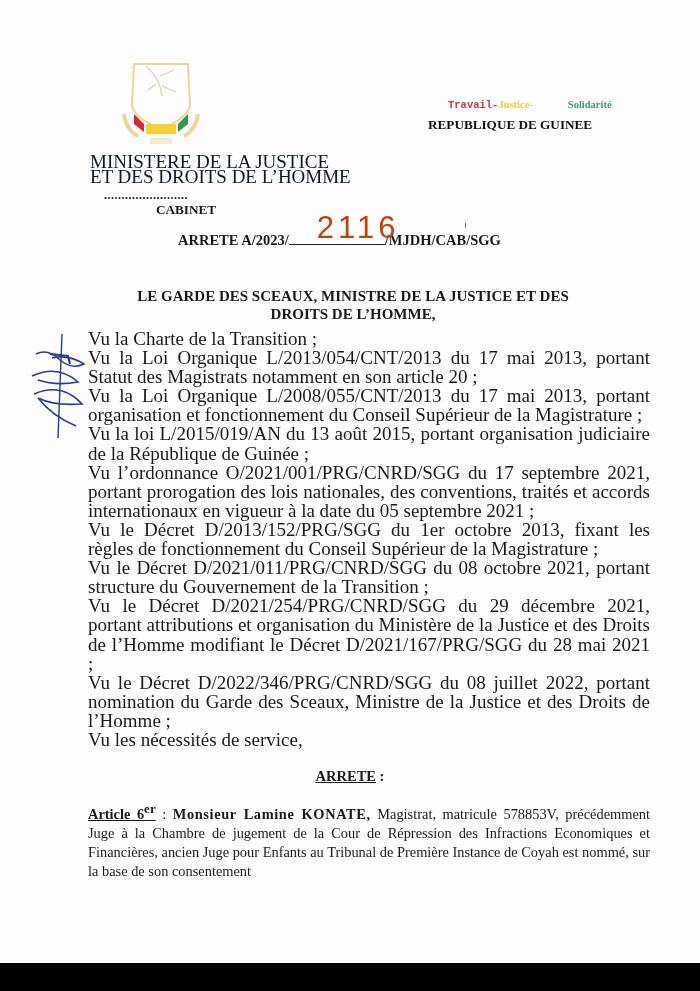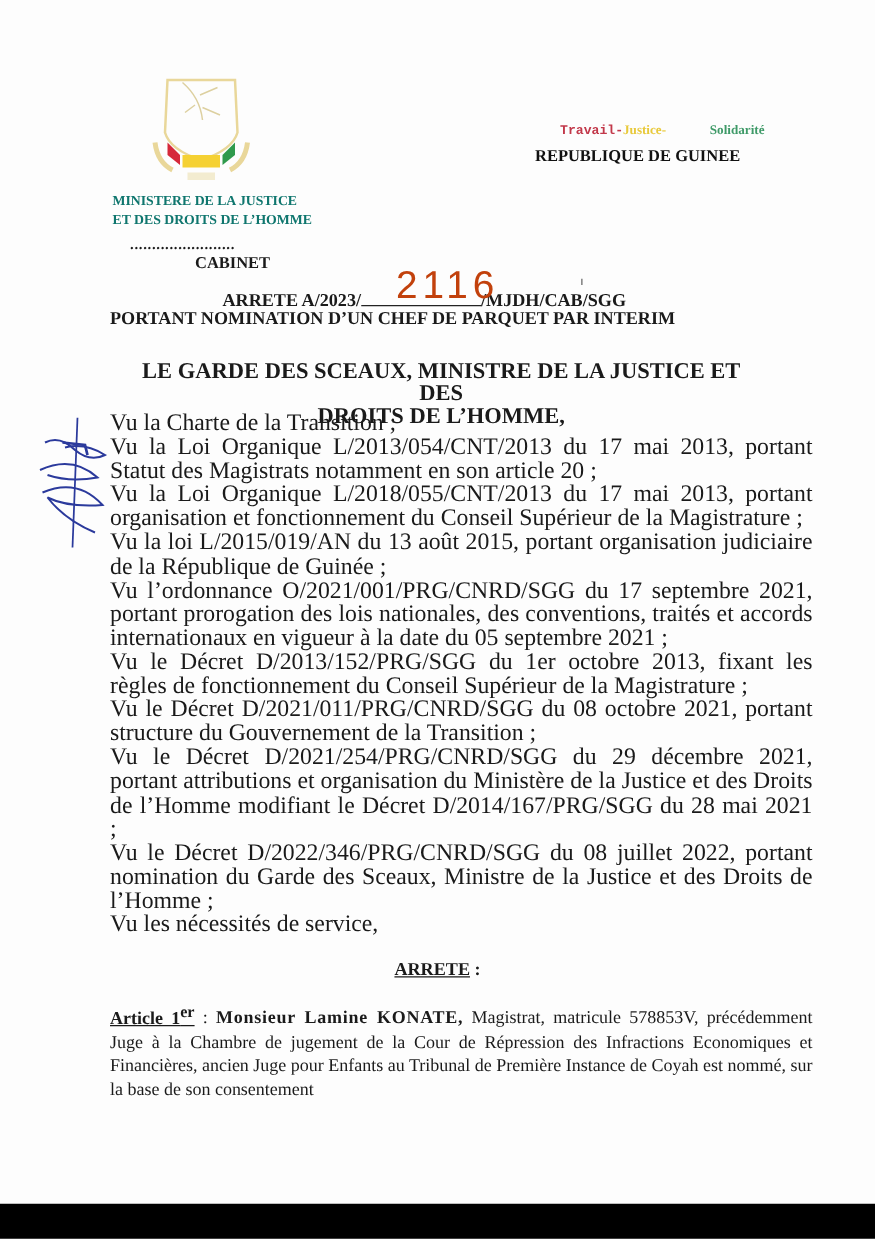--- a/index.html
+++ b/index.html
@@ -7,22 +7,22 @@
       width: 700px; height: 991px; background: #000;
       font-family: "Liberation Serif", "DejaVu Serif", serif;
       color: #1a1a1a; overflow: hidden; position: relative;
     }
     .page {
       position: absolute; left: 0; top: 0; width: 700px; height: 963px;
       background: #fdfdfd; overflow: hidden;
     }
     .emblem { position: absolute; left: 116px; top: 56px; width: 90px; height: 92px; }
     .ministry {
-      position: absolute; left: 90px; top: 154px; font-weight: bold;
-      font-size: 11px; line-height: 15px; color: #0f766e;
+      position: absolute; left: 90px; top: 154px; font-weight: normal;
+      font-size: 19px; line-height: 15px; color: #0f172a;
     }
     .dots { position: absolute; left: 104px; top: 188px; font-size: 12px; font-weight: bold; letter-spacing: 0.5px; }
     .cabinet { position: absolute; left: 124px; top: 202px; font-weight: bold; font-size: 13.2px; margin-left: 32px; }
     .republic {
       position: absolute; left: 428px; top: 81px; font-weight: bold;
       font-size: 13.2px; color: #111; margin-top: 36px;
     }
     .motto { position: absolute; left: 448px; top: 99px; font-size: 10.5px; font-weight: bold; }
     .motto .m-red { color: #c2384a; font-family: Liberation Mono, monospace; }
     .motto .m-yellow { color: #e8c93a; }
@@ -39,21 +39,21 @@
       position: absolute; left: 0; right: 0; bottom: -2px;
       font-family: "Liberation Sans", sans-serif; font-weight: normal;
       color: #c2410c; font-size: 31px; letter-spacing: 4px; margin-left: 28px;
     }
     .title {
       position: absolute; left: 88px; top: 247px; font-weight: bold; font-size: 14.5px;
       white-space: nowrap;
     }
     .garde {
       position: absolute; left: 108px; top: 287px; width: 490px; text-align: center;
-      font-weight: bold; font-size: 18px; line-height: 18px;
+      font-weight: bold; font-size: 15px; line-height: 18px;
     }
     .visas {
       position: absolute; left: 88px; top: 329px; width: 562px;
       font-size: 19px; line-height: 19.1px; text-align: justify;
     }
     .visas p { margin: 0; }
     .arrete-heading {
       position: absolute; left: 0; width: 700px; top: 768px; text-align: center;
       font-weight: bold; font-size: 14.5px;
     }
@@ -95,47 +95,46 @@
   <div class="motto">
     <span class="m-red">Travail</span><span class="m-red">-</span><span class="m-yellow">Justice</span><span class="m-yellow">-</span><span class="m-green">Solidarité</span>
   </div>
 
   <div class="tick"></div>
 
   <div class="arrete-ref">
     <span>ARRETE A/2023/</span><span class="num"><span>2116</span></span><span>/MJDH/CAB/SGG</span>
   </div>
 
-  <div class="title">PORTANT NOMINATION D’UN CHEF DE PARQUET PAR INTERIM</div>
 
   <div class="garde">
     <div>LE GARDE DES SCEAUX, MINISTRE DE LA JUSTICE ET DES</div>
     <div>DROITS DE L’HOMME,</div>
   </div>
 
   <svg class="signature" viewBox="0 0 62 108">
     <path d="M34 0 L30 104" stroke="#2b3a9c" stroke-width="1.4" fill="none"></path>
     <path d="M8 20 Q20 14 32 26 Q44 36 56 30 Q40 20 24 24 M4 42 Q30 30 50 48 Q28 52 10 46 M6 60 Q34 48 54 70 Q26 72 10 64 Q24 82 48 92" stroke="#2b3a9c" stroke-width="1.6" fill="none"></path>
     <path d="M22 20 L40 22 L42 30" stroke="#2b3a9c" stroke-width="2.2" fill="none"></path>
   </svg>
 
   <div class="visas">
     <p>Vu la Charte de la Transition ;</p>
     <p>Vu la Loi Organique L/2013/054/CNT/2013 du 17 mai 2013, portant Statut des Magistrats notamment en son article 20 ;</p>
-    <p>Vu la Loi Organique L/2018/055/CNT/2013 du 17 mai 2013, portant organisation et fonctionnement du Conseil Supérieur de la Magistrature ;</p>
+    <p>Vu la Loi Organique L/2008/055/CNT/2013 du 17 mai 2013, portant organisation et fonctionnement du Conseil Supérieur de la Magistrature ;</p>
     <p>Vu la loi L/2015/019/AN du 13 août 2015, portant organisation judiciaire de la République de Guinée ;</p>
     <p>Vu l’ordonnance O/2021/001/PRG/CNRD/SGG du 17 septembre 2021, portant prorogation des lois nationales, des conventions, traités et accords internationaux en vigueur à la date du 05 septembre 2021 ;</p>
     <p>Vu le Décret D/2013/152/PRG/SGG du 1er octobre 2013, fixant les règles de fonctionnement du Conseil Supérieur de la Magistrature ;</p>
     <p>Vu le Décret D/2021/011/PRG/CNRD/SGG du 08 octobre 2021, portant structure du Gouvernement de la Transition ;</p>
-    <p>Vu le Décret D/2021/254/PRG/CNRD/SGG du 29 décembre 2021, portant attributions et organisation du Ministère de la Justice et des Droits de l’Homme modifiant le Décret D/2014/167/PRG/SGG du 28 mai 2021 ;</p>
+    <p>Vu le Décret D/2021/254/PRG/CNRD/SGG du 29 décembre 2021, portant attributions et organisation du Ministère de la Justice et des Droits de l’Homme modifiant le Décret D/2021/167/PRG/SGG du 28 mai 2021 ;</p>
     <p>Vu le Décret D/2022/346/PRG/CNRD/SGG du 08 juillet 2022, portant nomination du Garde des Sceaux, Ministre de la Justice et des Droits de l’Homme ;</p>
     <p>Vu les nécessités de service,</p>
   </div>
 
   <div class="arrete-heading">
     <u>ARRETE</u><span> :</span>
   </div>
 
   <div class="article">
-    <span class="lbl"><span>Article 1</span><sup>er</sup></span><span> : </span><span class="name">Monsieur Lamine KONATE,</span><span> Magistrat, matricule 578853V, précédemment Juge à la Chambre de jugement de la Cour de Répression des Infractions Economiques et Financières, ancien Juge pour Enfants au Tribunal de Première Instance de Coyah est nommé, sur la base de son consentement</span>
+    <span class="lbl"><span>Article 6</span><sup>er</sup></span><span> : </span><span class="name">Monsieur Lamine KONATE,</span><span> Magistrat, matricule 578853V, précédemment Juge à la Chambre de jugement de la Cour de Répression des Infractions Economiques et Financières, ancien Juge pour Enfants au Tribunal de Première Instance de Coyah est nommé, sur la base de son consentement</span>
   </div>
 
 </div>
 
 </body></html>

